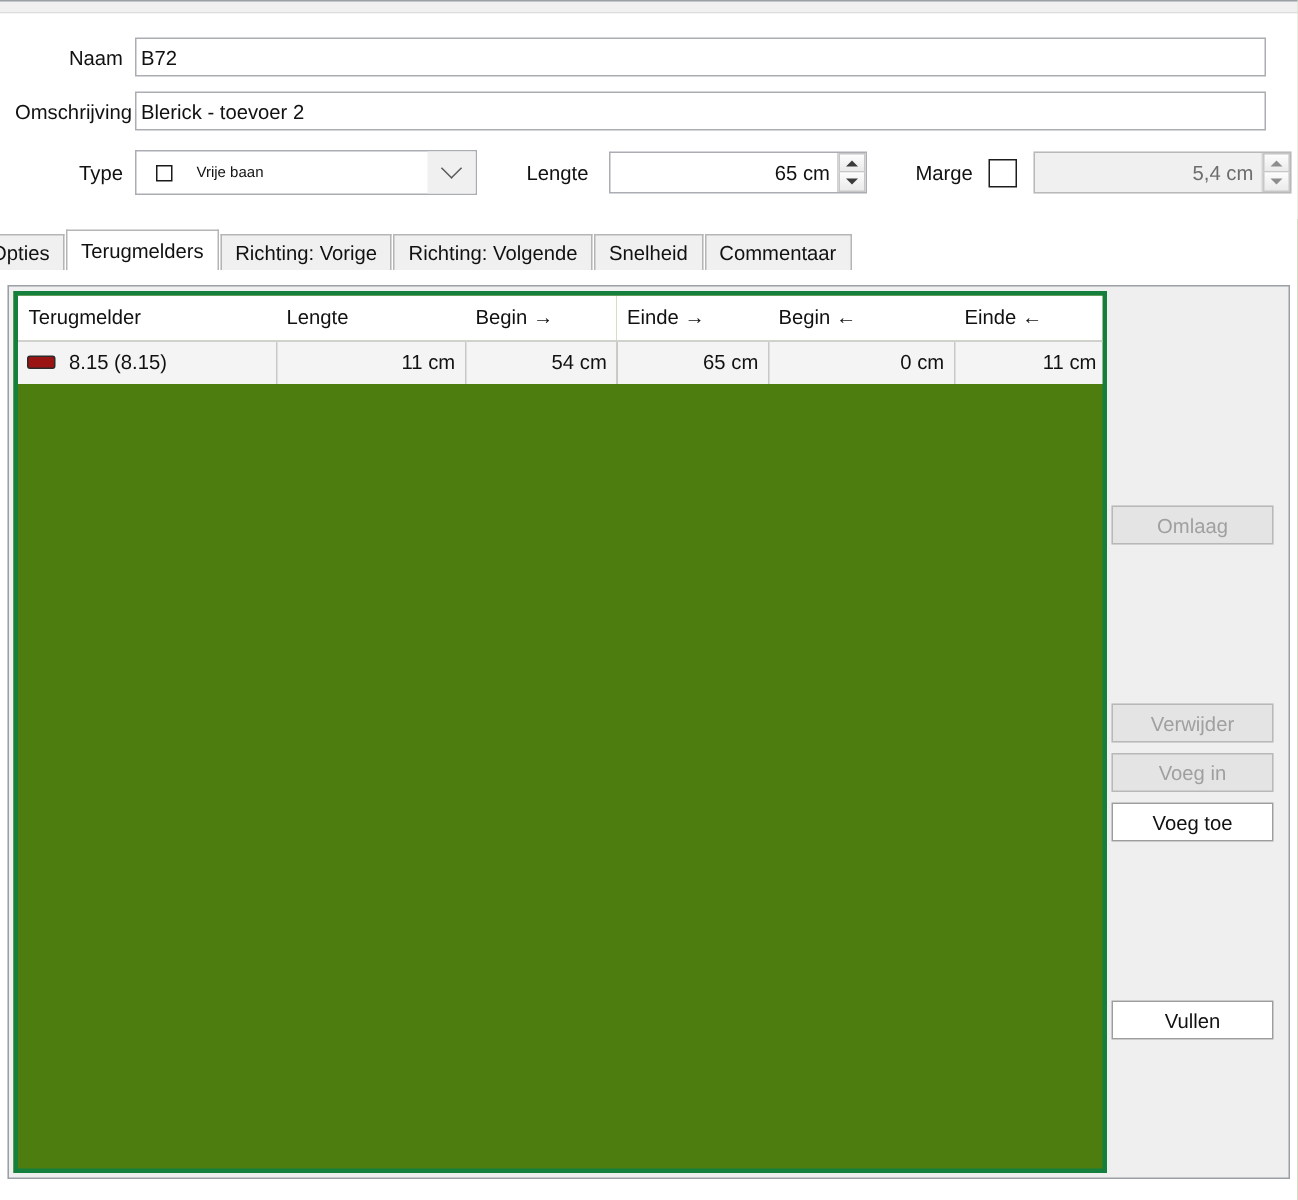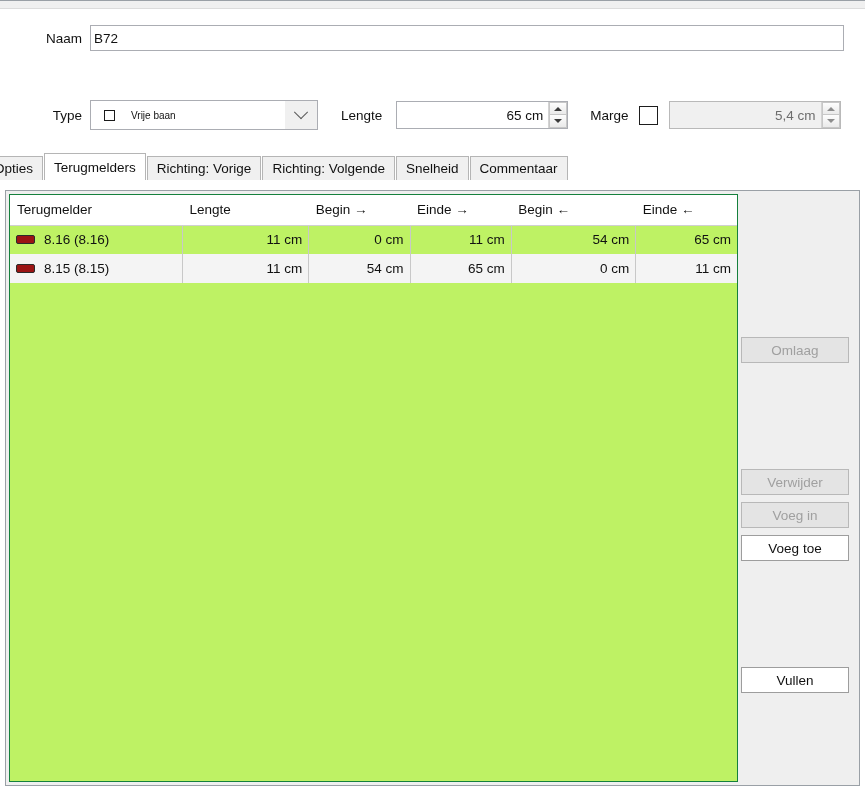--- a/index.html
+++ b/index.html
@@ -48,20 +48,21 @@
   .row-type  { top: 91px; }
 
   .f-label {
     width: 90px;
     text-align: right;
     padding-right: 8px;
     box-sizing: border-box;
     font-size: 13.5px;
     color: #111;
     white-space: nowrap;
+    padding-left: 10px;
   }
   .f-label.wide { width: 90px; }
 
   .textbox {
     height: 26px;
     background: #ffffff;
     border: 1px solid #abadb3;
     box-sizing: border-box;
     display: flex;
     align-items: center;
@@ -223,22 +224,22 @@
     background: #efefef;
     border: 1px solid #9aa0a6;
     box-sizing: border-box;
   }
 
   
   .table-wrap {
     position: absolute;
     left: 3px; top: 3px;
     width: 729px; height: 588px;
-    background: #bef264;
-    border: 1px solid #15803d;
+    background: #4d7c0f;
+    border: 3px solid #15803d;
     box-sizing: border-box;
     overflow: hidden;
   }
   table.grid {
     width: 100%;
     border-collapse: collapse;
     table-layout: fixed;
     font-size: 13.5px;
   }
   table.grid th {
@@ -321,20 +322,26 @@
 
 <div class="form-area">
 
   <div class="form-row row-naam">
     <div class="f-label">Naam</div>
     <div class="textbox tb-naam">
       <span>B72</span>
     </div>
   </div>
 
+  <div class="form-row row-omsch">
+    <div class="f-label wide">Omschrijving</div>
+    <div class="textbox tb-omsch">
+      <span>Blerick - toevoer 2</span>
+    </div>
+  </div>
 
   <div class="form-row row-type">
     <div class="f-label">Type</div>
 
     <div class="combo">
       <span class="sq-icon"></span>
       <span class="combo-text">Vrije baan</span>
       <span class="combo-arrow">
         <span class="chev"></span>
       </span>
@@ -413,33 +420,20 @@
         <tr>
           <th>Terugmelder</th>
           <th>Lengte</th>
           <th>Begin →</th>
           <th>Einde →</th>
           <th>Begin ←</th>
           <th>Einde ←</th>
         </tr>
       </thead>
       <tbody>
-        <tr>
-          <td class="first-col">
-            <span class="cell-flex">
-              <span class="fb-icon"></span>
-              <span>8.16 (8.16)</span>
-            </span>
-          </td>
-          <td>11 cm</td>
-          <td>0 cm</td>
-          <td>11 cm</td>
-          <td>54 cm</td>
-          <td>65 cm</td>
-        </tr>
         <tr class="alt">
           <td class="first-col">
             <span class="cell-flex">
               <span class="fb-icon"></span>
               <span>8.15 (8.15)</span>
             </span>
           </td>
           <td>11 cm</td>
           <td>54 cm</td>
           <td>65 cm</td>

